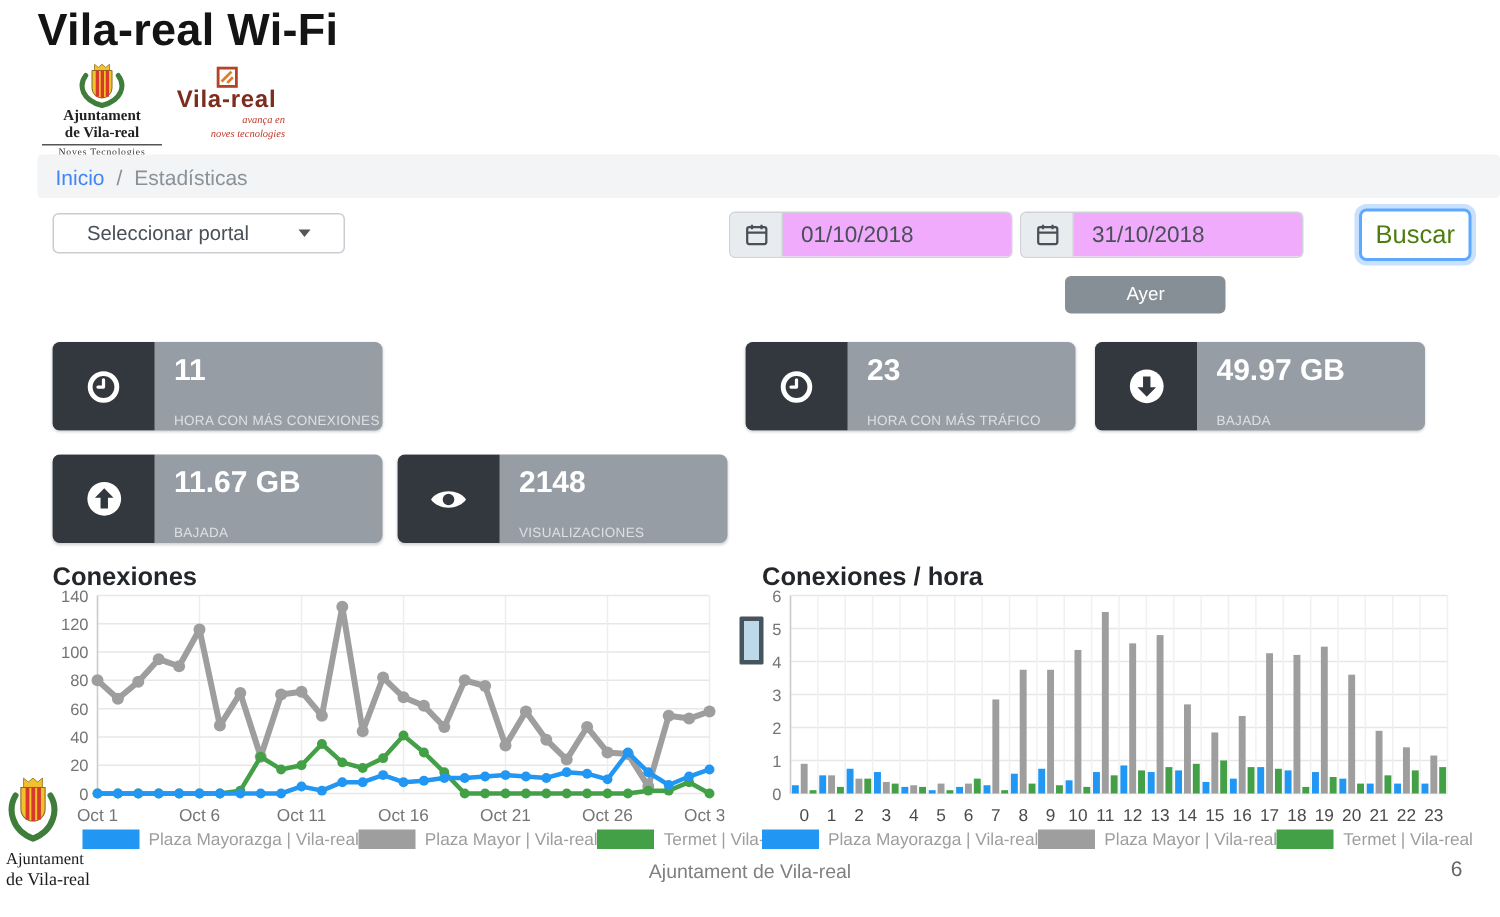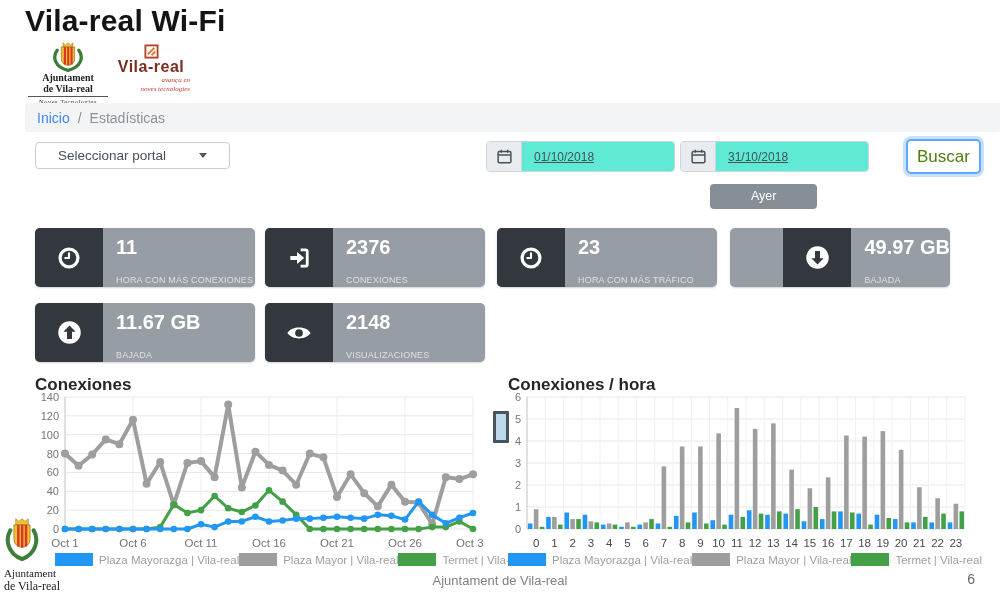--- a/index.html
+++ b/index.html
@@ -22,22 +22,22 @@
   #breadcrumb .home{color:#4285f4;}
   #breadcrumb .sep{color:#868e96;margin:0 8px;}
   #breadcrumb .cur{color:#8a9299;}
   
   #portal-select{left:35px;top:142px;width:195px;height:27px;border:1px solid #c9cdd2;border-radius:4px;background:#fff;
                  display:flex;align-items:center;justify-content:space-between;padding:0 22px;box-sizing:border-box;
                  font-size:13.5px;color:#495057;}
   .caret{width:0;height:0;border-left:4px solid transparent;border-right:4px solid transparent;border-top:5px solid #555;}
   .dategroup{top:141px;height:29px;display:flex;border:1px solid #ced4da;border-radius:4px;overflow:hidden;background:#fff;}
   .dategroup .prep{width:34px;background:#e9ecef;border-right:1px solid #ced4da;display:flex;align-items:center;justify-content:center;}
-  .dategroup input{border:none;outline:none;font-family:"Liberation Sans",sans-serif;font-size:12px;color:#495057;
-                   padding:0 0 0 12px;width:140px;background:#5eead4;text-decoration:underline;}
+  .dategroup input{border:none;outline:none;font-family:"Liberation Sans",sans-serif;font-size:15px;color:#495057;
+                   padding:0 0 0 12px;width:140px;background:#f0abfc;}
   #buscar-btn{left:906px;top:139px;width:71px;height:31px;background:#fff;border:2px solid #5ca9ff;border-radius:5px;
               box-shadow:0 0 0 3px rgba(100,170,255,.35);font-size:17px;color:#4d7c0f;
               display:flex;align-items:center;justify-content:center;cursor:pointer;}
   #quick-filters{left:710px;top:184px;height:25px;background:#868e96;border-radius:4px;display:inline-flex;align-items:center;flex-direction:column;}
   #quick-filters .qbtn{color:#fff;font-size:12.5px;padding:0 12px;line-height:25px;cursor:pointer;white-space:nowrap;}
   
   .card{position:absolute;width:220px;height:59px;border-radius:5px;overflow:hidden;display:flex;background:#969da5;
         box-shadow:0 1px 2px rgba(0,0,0,.18);}
   .card-icon{flex:0 0 68px;background:#32383e;display:flex;align-items:center;justify-content:center;}
   .card-body{padding:8px 0 0 13px;overflow:hidden;}
@@ -137,47 +137,35 @@
           <circle cx="12" cy="12" r="8.2" fill="none" stroke="#fff" stroke-width="3"></circle>
       <path d="M12 12 L12 7.6 M12 12 L8.6 12" stroke="#fff" stroke-width="2" stroke-linecap="round"></path>
         </svg>
     </div>
     <div class="card-body">
       <div class="card-value">11</div>
       <div class="card-label">HORA CON MÁS CONEXIONES</div>
     </div>
   </div>
 
-  <div class="card" style="left:265px;top:228px;">
-    <div class="card-icon">
-      <svg width="26" height="26" viewBox="0 0 24 24">
-        <path d="M13.5 4.5 h4.5 a1.6 1.6 0 0 1 1.6 1.6 v11.8 a1.6 1.6 0 0 1 -1.6 1.6 h-4.5" fill="none" stroke="#fff" stroke-width="2.6"></path>
-        <path d="M4 10.2 h6.2 V6.4 L16.8 12 10.2 17.6 v-3.8 H4 z" fill="#fff"></path>
-      </svg>
-    </div>
-    <div class="card-body">
-      <div class="card-value">2376</div>
-      <div class="card-label">CONEXIONES</div>
-    </div>
-  </div>
 
   <div class="card" style="left:497px;top:228px;">
     <div class="card-icon">
       <svg width="26" height="26" viewBox="0 0 24 24">
           <circle cx="12" cy="12" r="8.2" fill="none" stroke="#fff" stroke-width="3"></circle>
       <path d="M12 12 L12 7.6 M12 12 L8.6 12" stroke="#fff" stroke-width="2" stroke-linecap="round"></path>
         </svg>
     </div>
     <div class="card-body">
       <div class="card-value">23</div>
       <div class="card-label">HORA CON MÁS TRÁFICO</div>
     </div>
   </div>
 
-  <div class="card" style="left:730px;top:228px;justify-content:flex-end;">
+  <div class="card" style="left:730px;top:228px;">
     <div class="card-icon">
       <svg width="27" height="27" viewBox="0 0 24 24">
           <circle cx="12" cy="12" r="10" fill="#fff"></circle>
       <path d="M9.8 6.2 h4.4 v6.4 h3.3 L12 18.2 6.5 12.6 h3.3 z" fill="#32383e"></path>
         </svg>
     </div>
     <div class="card-body">
       <div class="card-value">49.97 GB</div>
       <div class="card-label">BAJADA</div>
     </div>

